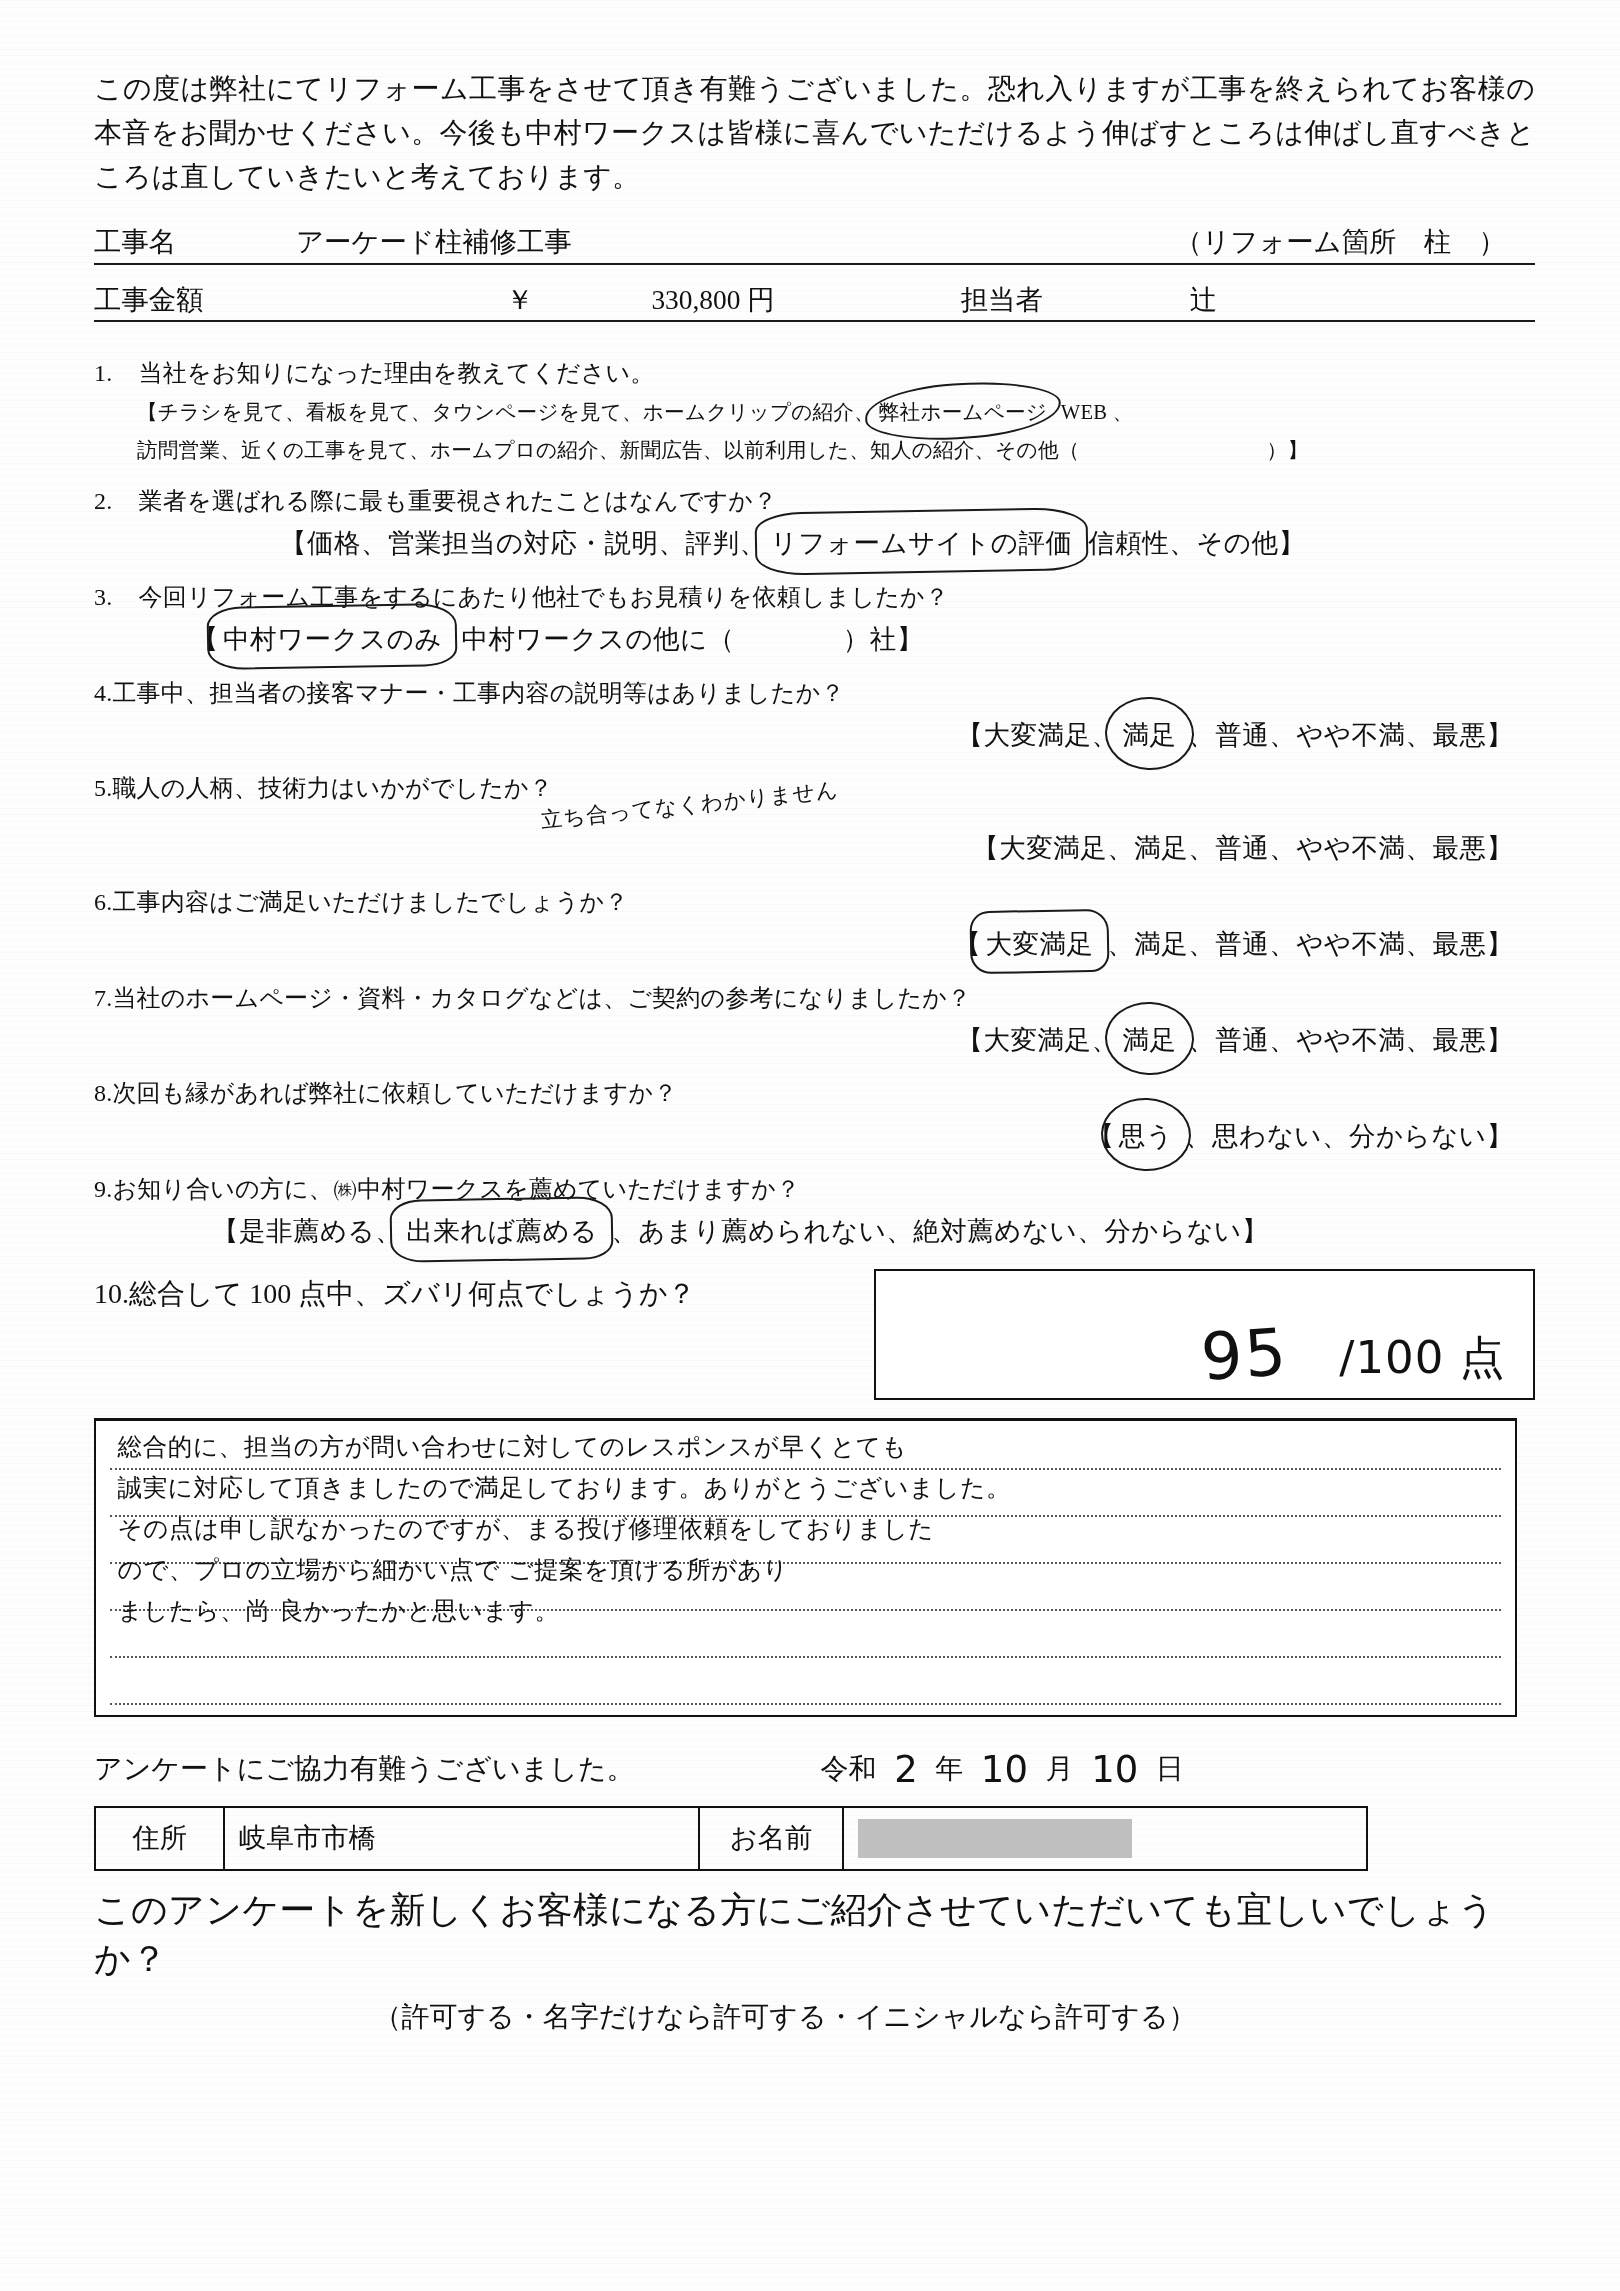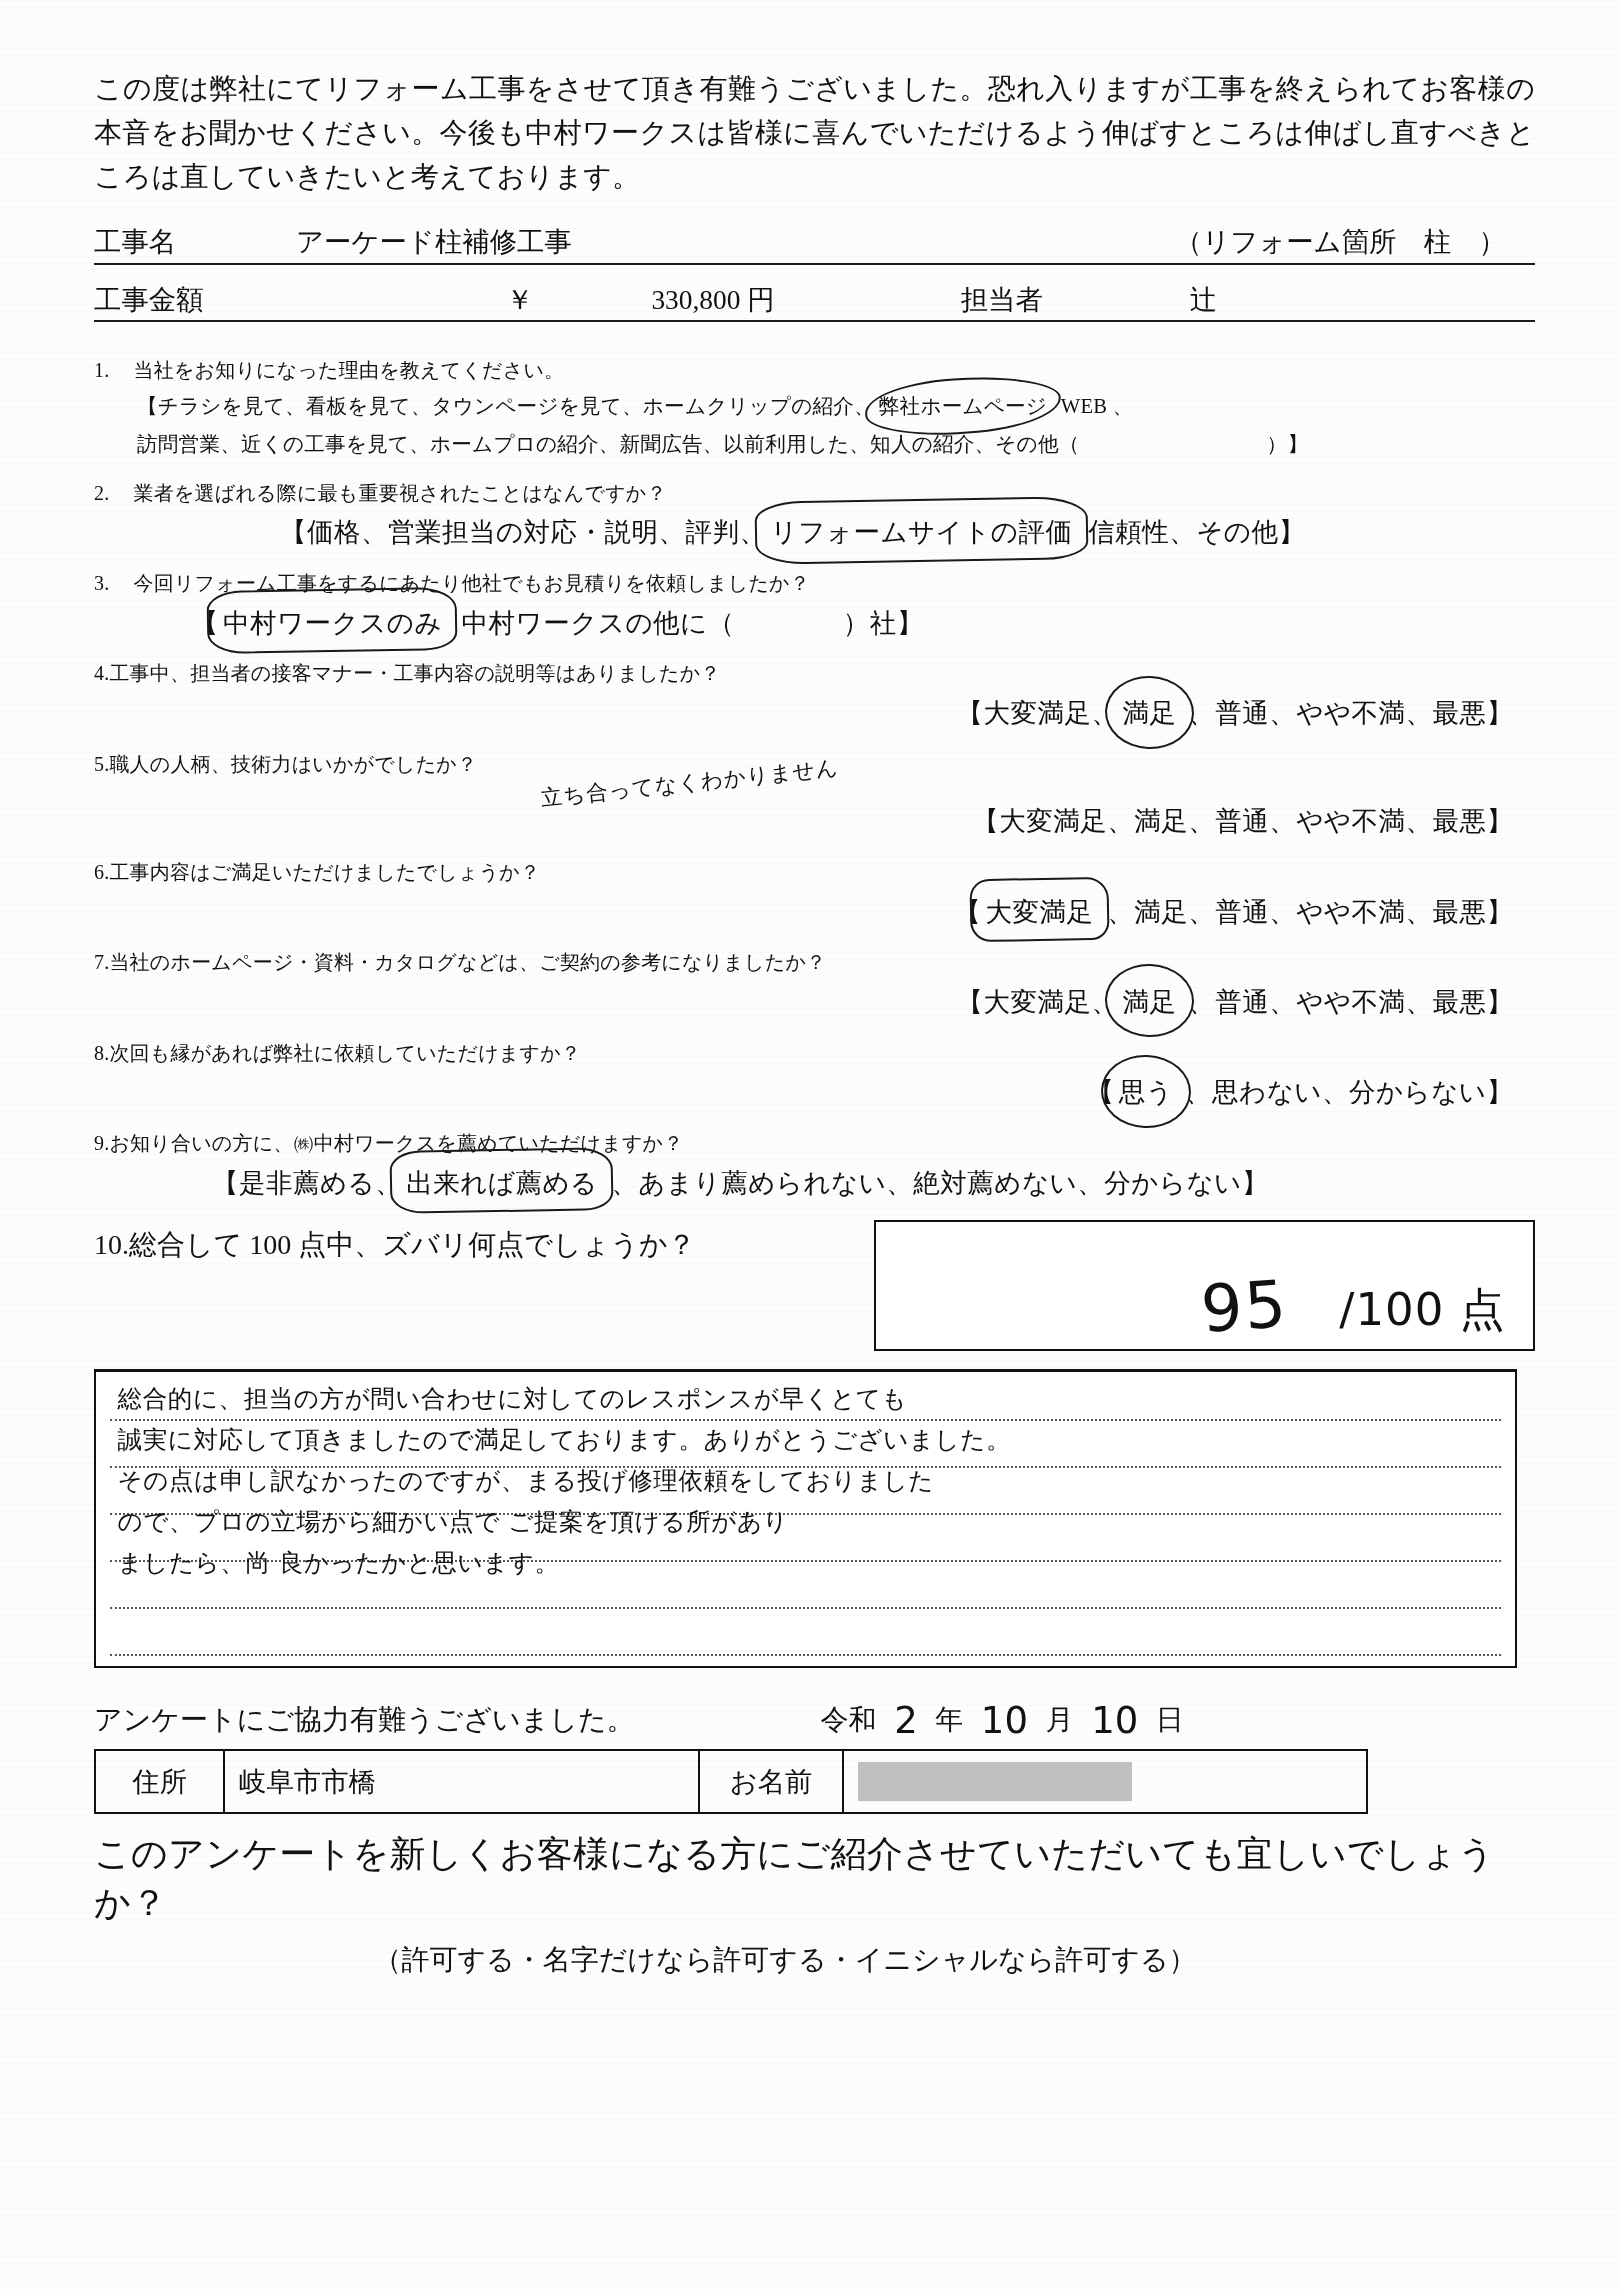--- a/index.html
+++ b/index.html
@@ -39,21 +39,21 @@
   .info-line.second{border-bottom:2px solid #1a1a1a;margin-top:9.8px;}
   .lbl{width:118px;flex:none;}
   .val{flex:none;}
   .sp-a{width:84px;flex:none;}
   .sp-b{width:294px;flex:none;}
   .sp-c{width:118px;flex:none;}
   .right-note{margin-left:auto;padding-right:29px;}
 
   
   .q{margin-top:19.6px;}
-  .q-text{font-size:20px;line-height:1.35;letter-spacing:0.2px;}
+  .q-text{font-size:24px;line-height:1.35;letter-spacing:0.2px;}
   .q-small{font-size:20.6px;line-height:1.5;letter-spacing:0.2px;margin-left:43px;margin-top:6.9px;}
   .opts{font-size:26.5px;margin-top:7.8px;letter-spacing:0.5px;}
   .opts.right{text-align:right;padding-right:21.6px;}
   .opts.indent{margin-left:147px;}
 
   
   .circ{position:relative;display:inline-block;padding:0 3.9px;}
   .circ::after{
     content:"";position:absolute;left:-9.8px;top:-13.7px;right:-9.8px;bottom:-11.8px;
     border:2.5px solid #1a1a1a;
@@ -109,21 +109,21 @@
     letter-spacing:0.6px;white-space:nowrap;
   }
   .cmt-line.i{padding-left:33px;}
 
   
   .thanks-row{display:flex;align-items:flex-end;margin-top:33px;font-size:28px;}
   .date-wrap{margin-left:186px;display:flex;align-items:flex-end;gap:9.8px;}
   .date-hand{font-family:"DejaVu Sans",sans-serif;font-size:37px;line-height:1;padding:0 7.8px;}
 
   table.addr{
-    margin-top:10px;border-collapse:collapse;width:1274px;
+    margin-top:18px;border-collapse:collapse;width:1274px;
     font-size:27.4px;
     border-radius:23px;
   }
   table.addr td{border:2.9px solid #111;height:57px;padding:2px 13.7px;}
   td.k{width:118px;text-align:center;}
   td.v{width:549px;}
   td.k2{width:137px;text-align:center;}
   .redact{display:inline-block;width:274px;height:39px;background:#bfbfbf;vertical-align:middle;}
 
   .foot-q{margin-top:15.7px;font-size:36px;letter-spacing:0.2px;}

